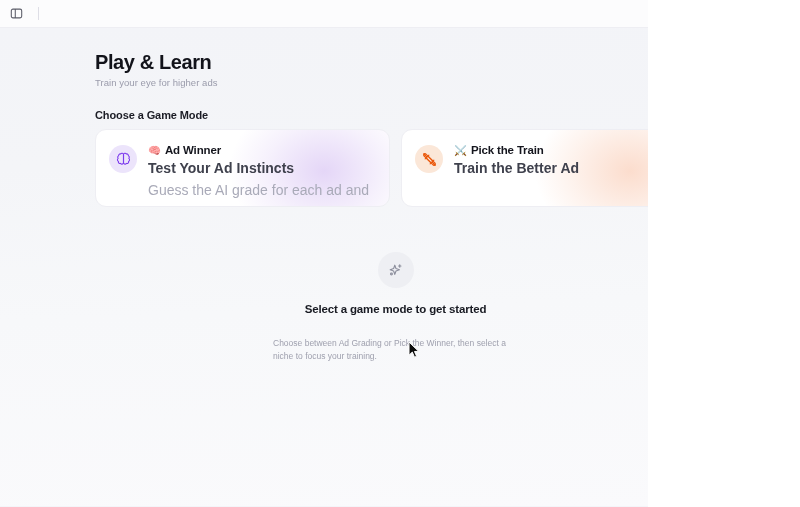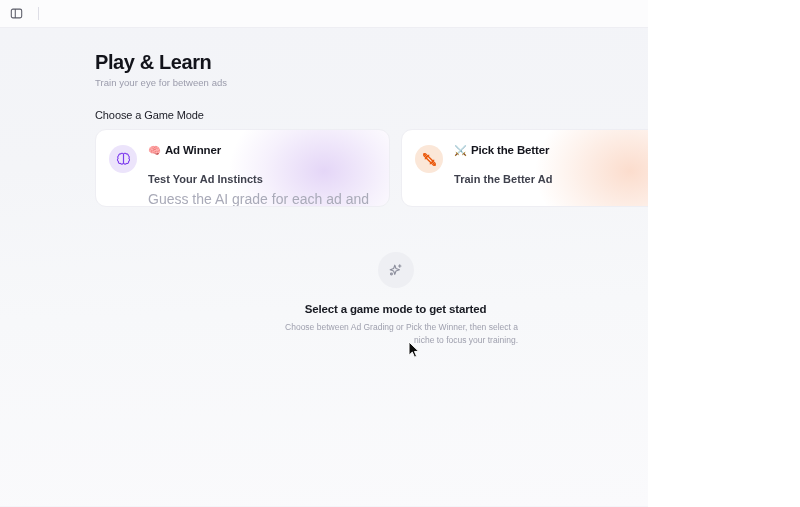--- a/index.html
+++ b/index.html
@@ -94,21 +94,21 @@
   #page-subtitle {
     margin-top: 3px;
     font-size: 9.5px;
     color: #9a9bab;
     letter-spacing: 0.05px;
   }
 
   #section-title {
     margin: 21px 0 8px 95px;
     font-size: 11px;
-    font-weight: 400;
+    font-weight: 700;
     color: #1b1c25;
     letter-spacing: -0.1px;
   }
 
   
   #mode-cards {
     display: flex;
     gap: 11px;
     padding: 0 95px 0 95px;
   }
@@ -167,22 +167,22 @@
     color: #15161e;
     letter-spacing: -0.15px;
     display: flex;
     align-items: center;
     gap: 4px;
     line-height: 1.25;
   }
   .card-title .emoji { font-size: 10.5px; line-height: 1; }
 
   .card-sub {
-    margin-top: 16px;
-    font-size: 11px;
+    margin-top: 3px;
+    font-size: 14px;
     font-weight: 700;
     color: #3f414d;
     letter-spacing: 0.02px;
   }
 
   .card-desc {
     margin-top: 4px;
     font-size: 14px;
     line-height: 1.55;
     color: #a9aab8;
@@ -209,25 +209,25 @@
 
   #empty-title {
     margin-top: 15px;
     font-size: 11.5px;
     font-weight: 700;
     color: #181a22;
     letter-spacing: -0.15px;
   }
 
   #empty-desc {
-    margin-top: 6px;
+    margin-top: 22px;
     font-size: 8.5px;
     line-height: 1.55;
     color: #9fa0ae;
-    text-align: right;
+    text-align: left;
     max-width: 245px;
   }
 
   
   #mouse-cursor {
     position: absolute;
     left: 408px;
     top: 341px;
     width: 12px;
     height: 18px;
@@ -248,21 +248,21 @@
         </svg>
       </div>
       <div class="topbar-divider"></div>
     </div>
 
     <div id="page-body">
       <div id="content-wrap">
 
         <div id="page-header">
           <div id="page-title">Play &amp; Learn</div>
-          <div id="page-subtitle">Train your eye for between ads</div>
+          <div id="page-subtitle">Train your eye for higher ads</div>
         </div>
 
         <div id="section-title">Choose a Game Mode</div>
 
         <div id="mode-cards">
 
           <div class="mode-card purple">
             <div class="glow"></div>
             <div class="card-icon-circle">
               <svg width="15" height="15" viewBox="0 0 24 24" fill="none" stroke="#7c3aed" stroke-width="1.7" stroke-linecap="round" stroke-linejoin="round">
@@ -291,21 +291,21 @@
                 <path d="M19 21h2v-2"></path>
                 <path d="M9.5 6.5 21 18v3h-3L6.5 9.5"></path>
                 <path d="m11 5-6 6"></path>
                 <path d="m8 8-4-4"></path>
                 <path d="M5 3H3v2"></path>
               </svg>
             </div>
             <div class="card-text">
               <div class="card-title">
                 <span class="emoji">⚔️</span>
-                <span>Pick the Better</span>
+                <span>Pick the Train</span>
               </div>
               <div class="card-sub">Train the Better Ad</div>
             </div>
           </div>
 
         </div>
 
         <div id="empty-state">
           <div id="empty-icon-circle">
             <svg width="17" height="17" viewBox="0 0 24 24" fill="none" stroke="#8c8e9c" stroke-width="1.6" stroke-linecap="round" stroke-linejoin="round">

